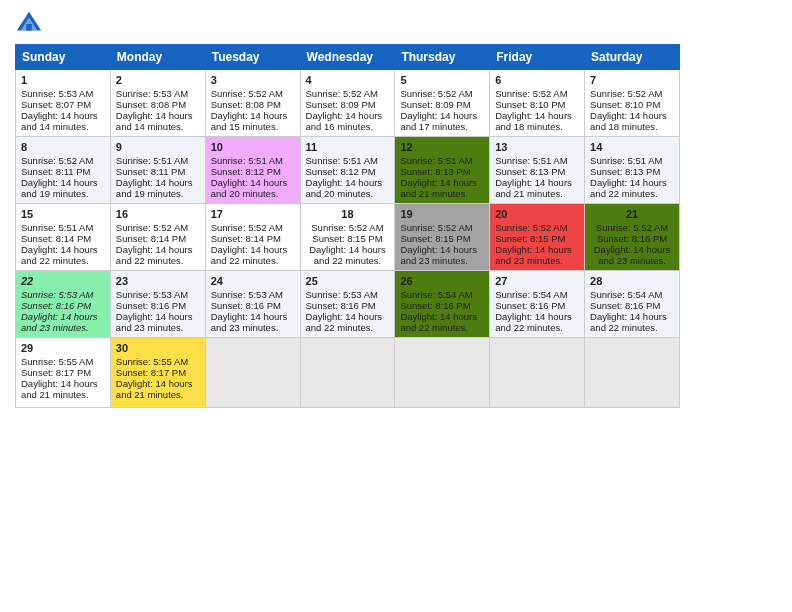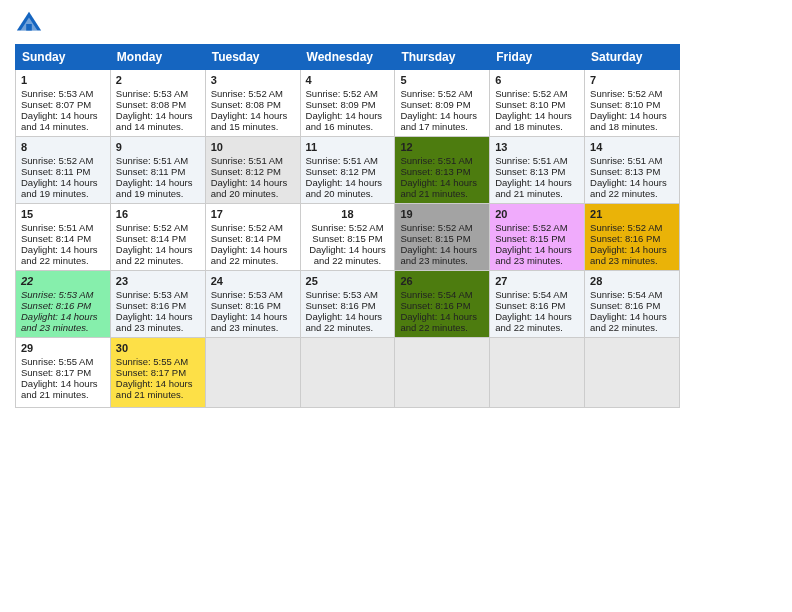--- a/index.html
+++ b/index.html
@@ -174,21 +174,21 @@
         <span>Sunrise: 5:52 AM</span><br>
         <span>Sunset: 8:11 PM</span><br>
         <span>Daylight: 14 hours and 19 minutes.</span>
       </td>
           <td style="background: rgb(240, 244, 248);">
         <span class="day-num">9</span>
         <span>Sunrise: 5:51 AM</span><br>
         <span>Sunset: 8:11 PM</span><br>
         <span>Daylight: 14 hours and 19 minutes.</span>
       </td>
-          <td style="background: #e5e5e5;">
+          <td style="background: #f0abfc;">
         <span class="day-num">10</span>
         <span>Sunrise: 5:51 AM</span><br>
         <span>Sunset: 8:12 PM</span><br>
         <span>Daylight: 14 hours and 20 minutes.</span>
       </td>
           <td style="background: rgb(240, 244, 248);">
         <span class="day-num">11</span>
         <span>Sunrise: 5:51 AM</span><br>
         <span>Sunset: 8:12 PM</span><br>
         <span>Daylight: 14 hours and 20 minutes.</span>
@@ -236,27 +236,27 @@
         <span>Sunrise: 5:52 AM</span><br>
         <span>Sunset: 8:15 PM</span><br>
         <span>Daylight: 14 hours and 22 minutes.</span>
       </td>
           <td style="background: #a3a3a3; margin-top: 14px;">
         <span class="day-num">19</span>
         <span>Sunrise: 5:52 AM</span><br>
         <span>Sunset: 8:15 PM</span><br>
         <span>Daylight: 14 hours and 23 minutes.</span>
       </td>
-          <td style="background: #f0abfc;">
+          <td style="background: #ef4444;">
         <span class="day-num">20</span>
         <span>Sunrise: 5:52 AM</span><br>
         <span>Sunset: 8:15 PM</span><br>
         <span>Daylight: 14 hours and 23 minutes.</span>
       </td>
-          <td style="background: #eab308;">
+          <td style="background: #4d7c0f; text-align: center;">
         <span class="day-num">21</span>
         <span>Sunrise: 5:52 AM</span><br>
         <span>Sunset: 8:16 PM</span><br>
         <span>Daylight: 14 hours and 23 minutes.</span>
       </td>
         </tr>
         <tr>
           <td style="background: #86efac; font-style: italic;">
         <span class="day-num">22</span>
         <span>Sunrise: 5:53 AM</span><br>

